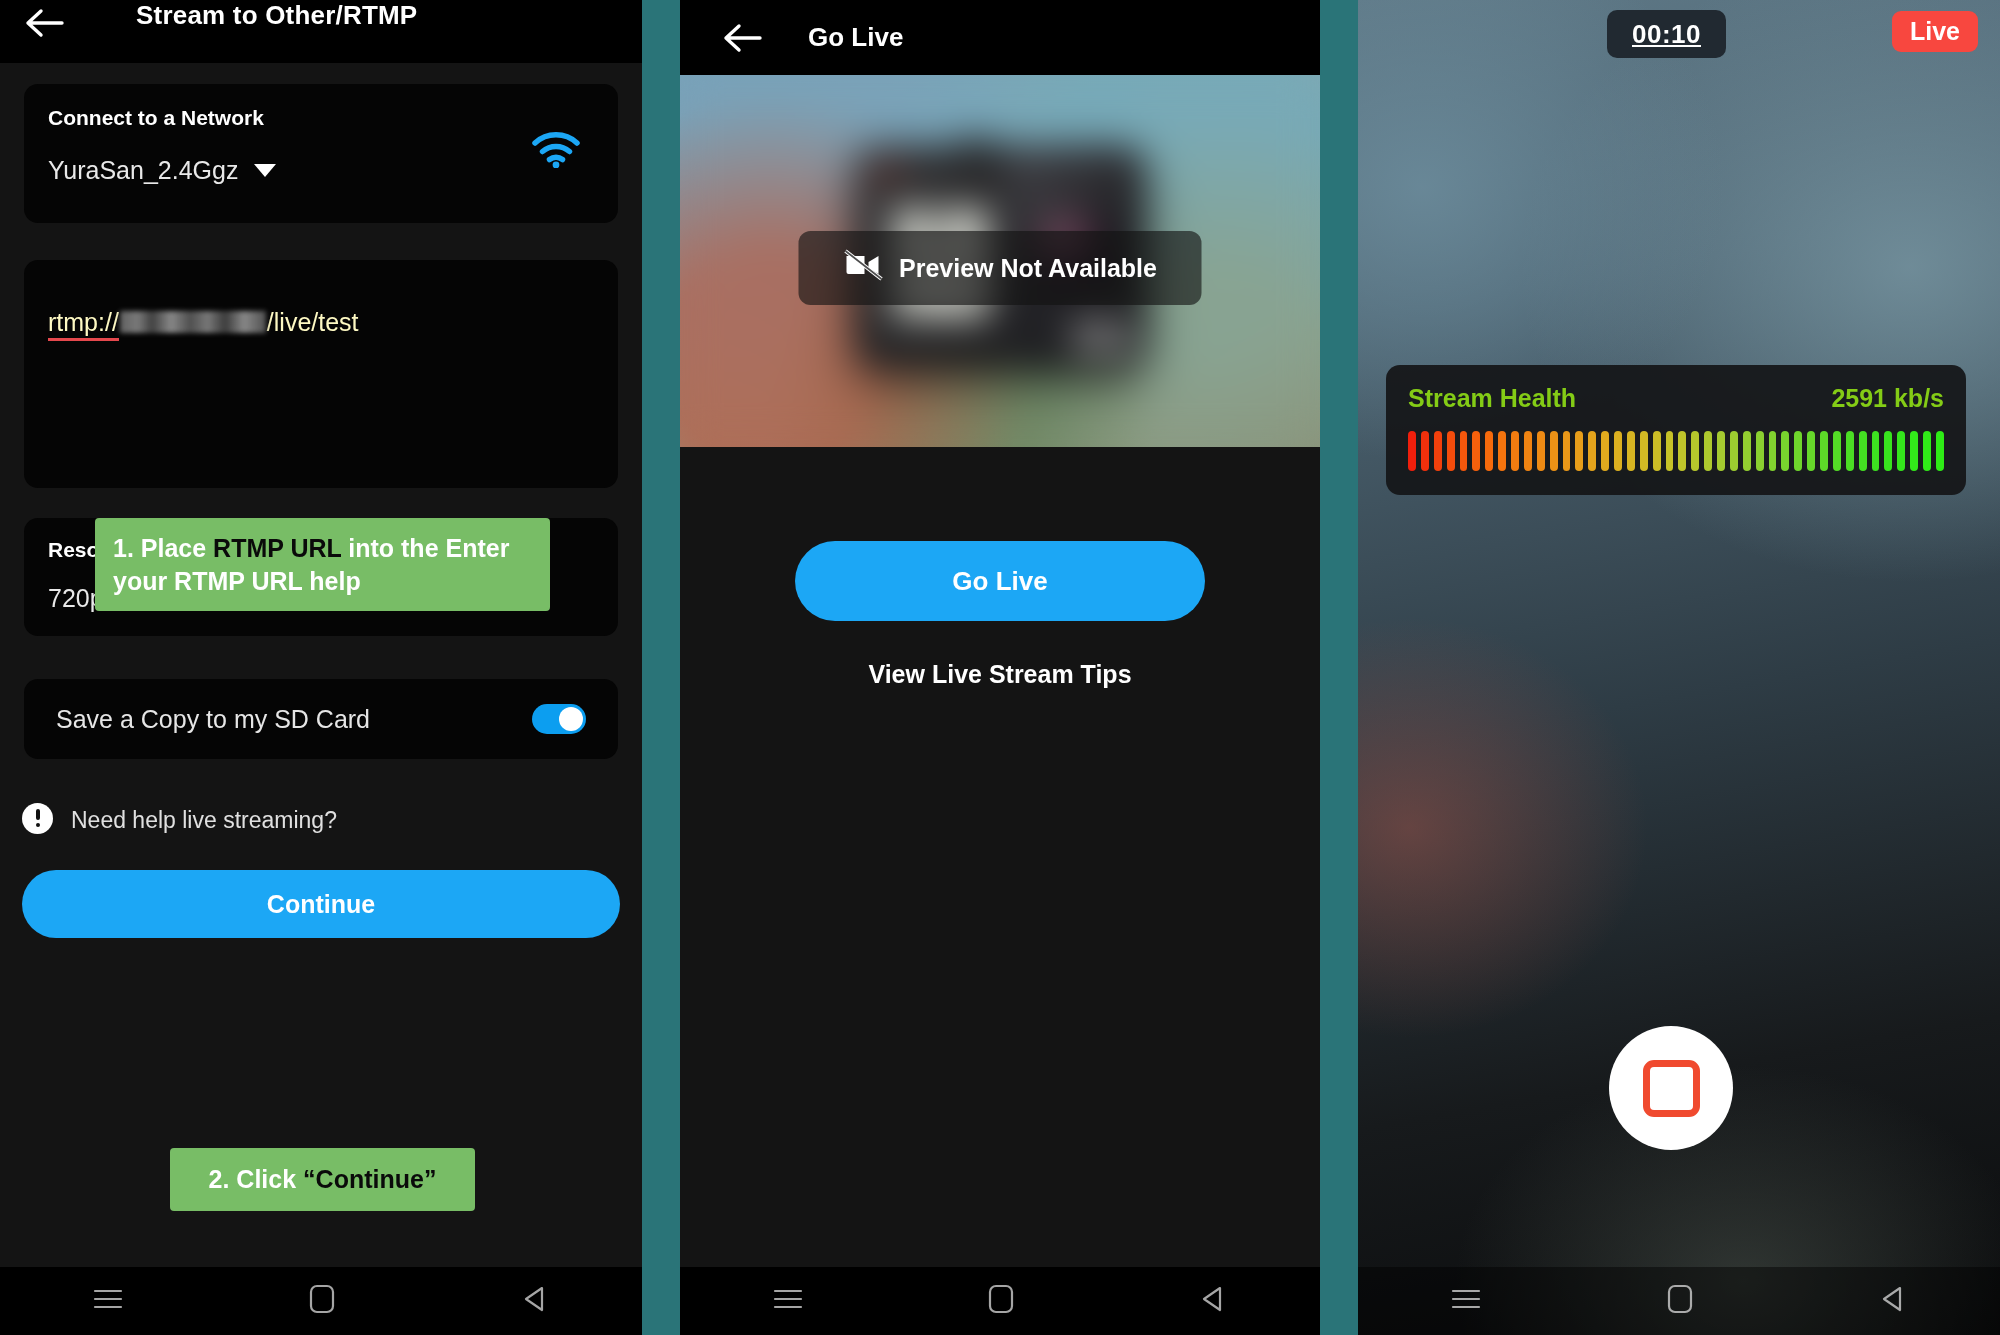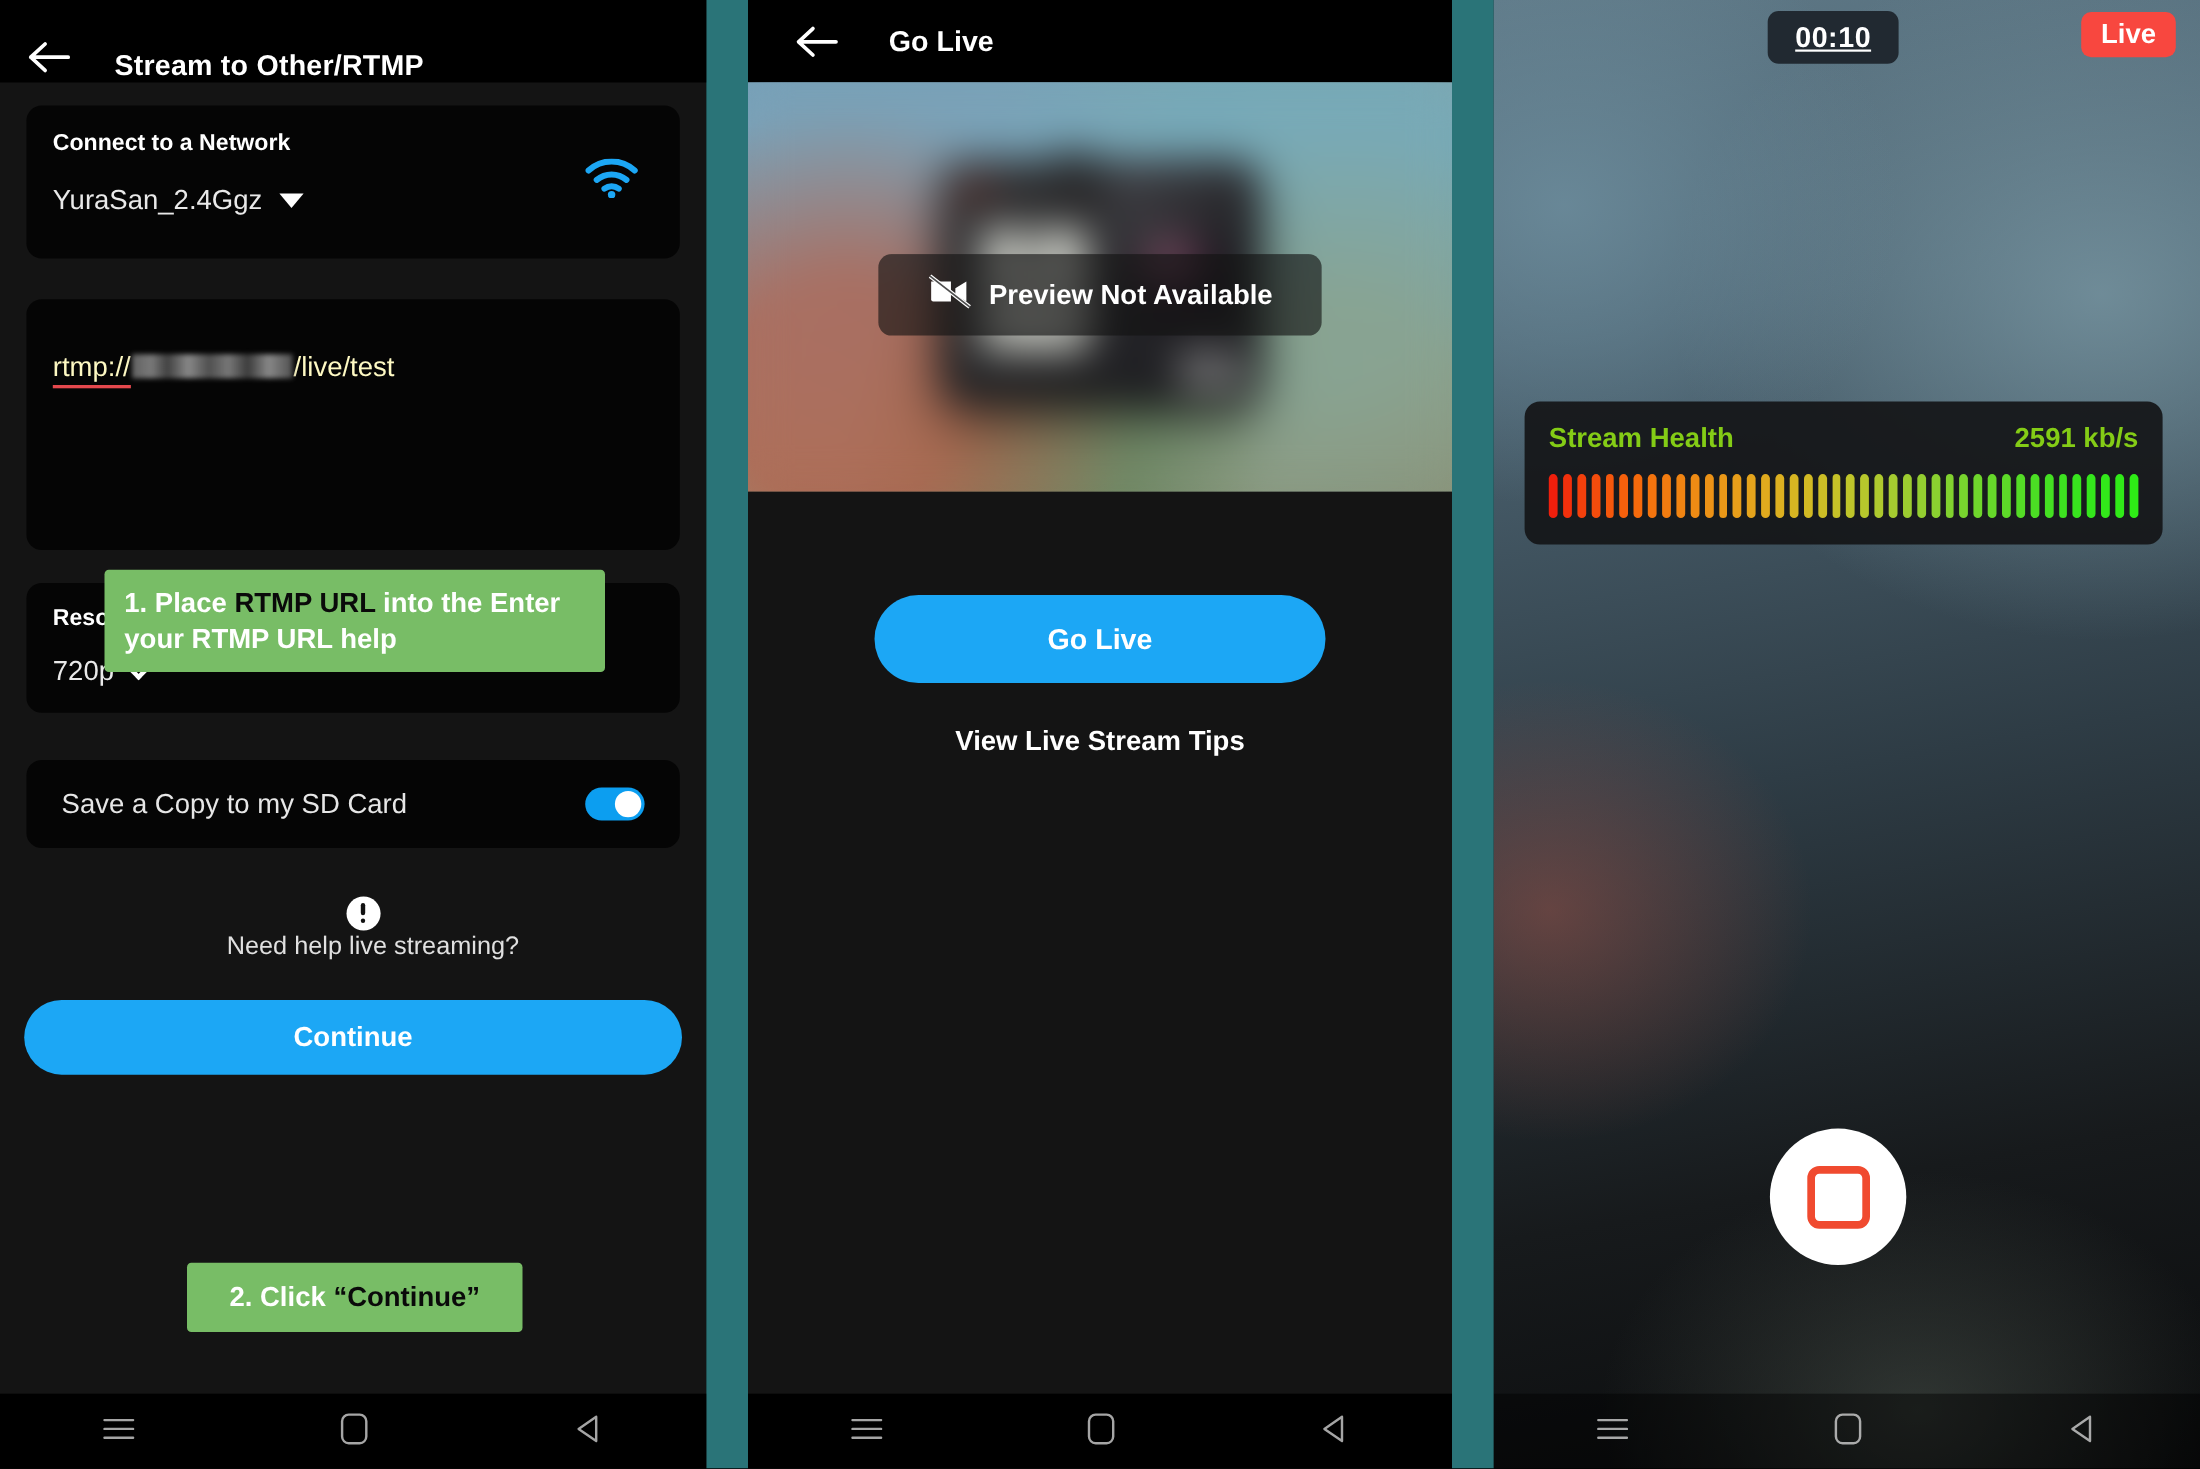--- a/index.html
+++ b/index.html
@@ -6,21 +6,21 @@
   html,body { width:2000px; height:1335px; background:#000; overflow:hidden; }
   body { font-family:"Liberation Sans", sans-serif; }
 
   .stage { position:relative; width:2000px; height:1335px; display:flex; }
 
   
   .divider { width:38px; height:100%; background:#2a7478; flex:0 0 38px; }
 
   
   .panel1 { position:relative; width:642px; height:100%; background:#141414; flex:0 0 642px; }
-  .p1-header { height:75px; background:#000; display:flex; align-items:flex-end; padding-left:22px; }
+  .p1-header { height:63px; background:#000; display:flex; align-items:flex-start; padding-left:22px;gap:32px; }
   .back-arrow { width:46px; height:46px; position:relative; flex:0 0 46px; }
   .back-arrow svg { display:block; }
   .p1-title { color:#fff; font-size:26px; font-weight:bold; margin-left:36px; letter-spacing:.2px; }
 
   .card { background:#050505; border-radius:14px; margin:0 24px; }
   .card-label { color:#fff; font-size:21px; font-weight:bold; }
   .card-value { color:#e9e9e9; font-size:25px; font-weight:400; }
 
   .net-card { margin-top:21px; height:139px; padding:22px 24px 0 24px; position:relative; }
   .net-row { display:flex; align-items:center; margin-top:26px; }
@@ -35,21 +35,21 @@
     filter:blur(2.5px); opacity:.88; margin:0 1px; }
 
   .res-card { margin-top:30px; height:118px; padding:20px 24px 0 24px; }
   .chev { width:16px;height:16px;border-right:4px solid #fff;border-bottom:4px solid #fff;transform:rotate(45deg); margin-left:14px; margin-top:-7px; }
 
   .sd-card { margin-top:43px; height:80px; display:flex; align-items:center; justify-content:space-between; padding:0 32px; }
   .sd-label { color:#e6e6e6; font-size:25px; }
   .toggle { width:54px; height:30px; border-radius:15px; background:#0c9ef0; position:relative; flex:0 0 54px; }
   .toggle::after { content:""; position:absolute; right:3px; top:3px; width:24px; height:24px; border-radius:50%; background:#fff; }
 
-  .help-row { display:flex; align-items:center; margin:44px 4px 0 22px;flex-direction:column; }
+  .help-row { display:flex; align-items:flex-end; margin:44px 16px 0 22px; }
   .help-icon { width:31px; height:31px; border-radius:50%; background:#fff; position:relative; flex:0 0 31px; }
   .help-icon::before { content:""; position:absolute; left:13.5px; top:6px; width:4px; height:11px; background:#111; border-radius:2px; }
   .help-icon::after { content:""; position:absolute; left:13.5px; top:20px; width:4px; height:4px; background:#111; border-radius:50%; }
   .help-text { color:#e0e0e0; font-size:23px; margin-left:18px; }
 
   .continue-btn { margin:36px 22px 0 22px; height:68px; border-radius:34px; background:#1ca7f5;
     display:flex; align-items:center; justify-content:center; color:#fff; font-size:25px; font-weight:bold; border:none; width:calc(100% - 44px); font-family:inherit; cursor:pointer; }
 
   
   .callout { background:#78bd66; border-radius:4px; position:absolute; padding:14px 18px; line-height:1.3; }

